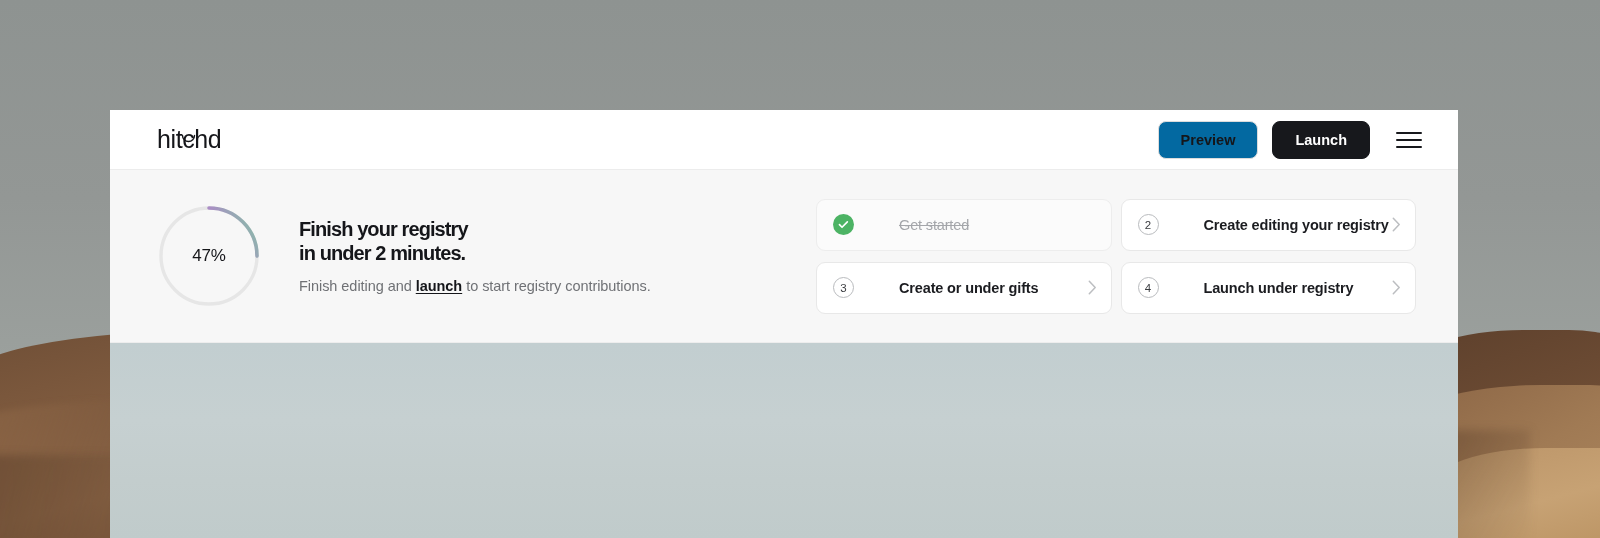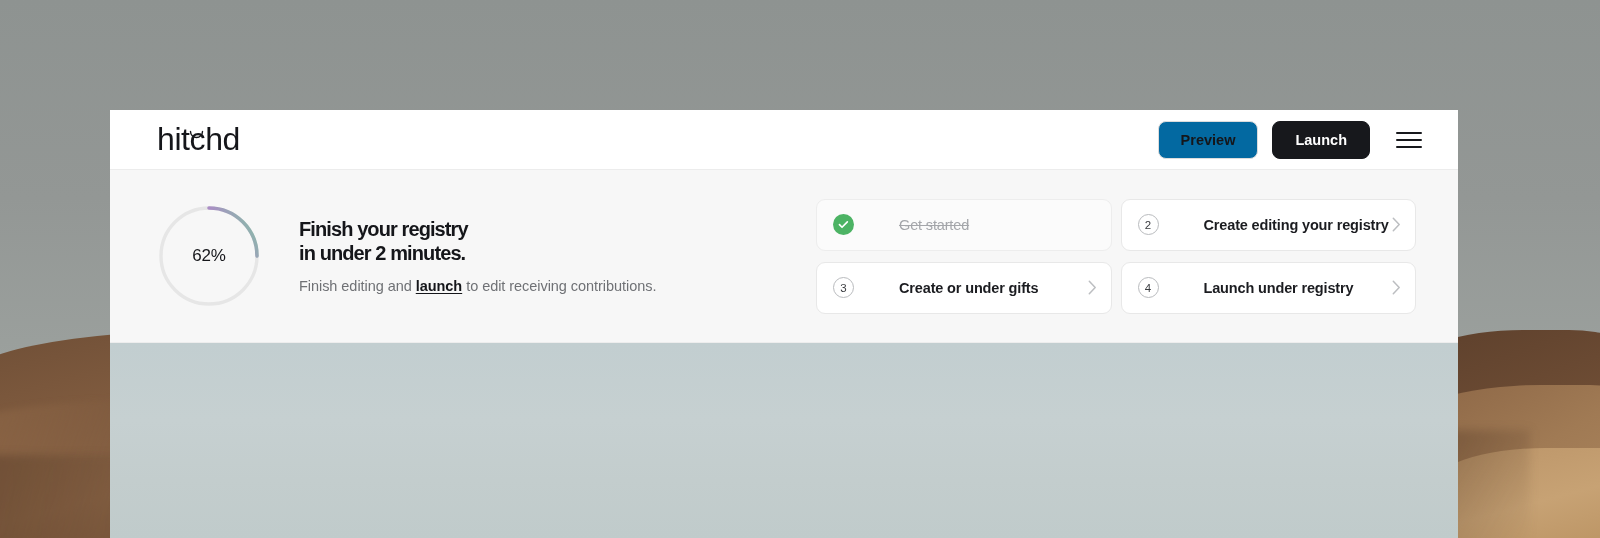--- a/index.html
+++ b/index.html
@@ -84,21 +84,21 @@
   #app-header {
     position: relative;
     height: 60px;
     background: #ffffff;
     display: flex;
     align-items: center;
     padding: 0 30px 0 47px;
     border-bottom: 1px solid #ececec;
   }
   #brand-logo {
-    font-size: 32px;
+    font-size: 25px;
     font-weight: 400;
     letter-spacing: -0.4px;
     color: #15161a;
     display: flex;
     align-items: baseline;
   }
   #brand-logo .logo-smile { position: relative; display: inline-block; }
   #brand-logo .logo-smile svg { position: absolute; left: -1px; top: 1px; }
 
   #header-actions {
@@ -320,28 +320,28 @@
           <linearGradient id="ringGrad" x1="0.42" y1="0" x2="1" y2="1">
             <stop offset="0%" stop-color="#f5c451"></stop>
             <stop offset="32%" stop-color="#ef9f72"></stop>
             <stop offset="62%" stop-color="#ab8cc6"></stop>
             <stop offset="100%" stop-color="#7fc99f"></stop>
           </linearGradient>
         </defs>
         <circle cx="52" cy="52" r="48" fill="none" stroke="#e6e6e6" stroke-width="3.4"></circle>
         <circle id="progress-arc" cx="52" cy="52" r="48" fill="none" stroke="url(#ringGrad)" stroke-width="3.6" stroke-linecap="round" transform="rotate(-90 52 52)" stroke-dasharray="301.59" stroke-dashoffset="226.19"></circle>
       </svg>
-      <div id="progress-value">62%</div>
+      <div id="progress-value">47%</div>
     </div>
 
     <div id="banner-copy">
       <h1 id="banner-title">Finish your registry
 in under 2 minutes.</h1>
       <p id="banner-subtitle">
-        <span>Finish editing and </span><span class="launch-link">launch</span><span> to edit receiving contributions.</span>
+        <span>Finish editing and </span><span class="launch-link">launch</span><span> to start registry contributions.</span>
       </p>
     </div>
 
     <div id="steps-grid">
 
       <div class="step-card is-done">
         <div class="step-badge badge-done">
           <svg width="11" height="11" viewBox="0 0 12 12" fill="none" aria-hidden="true">
             <path d="M1.6 6.2 4.4 9 10.2 3.2" stroke="#ffffff" stroke-width="1.8" stroke-linecap="round" stroke-linejoin="round"></path>
           </svg>

